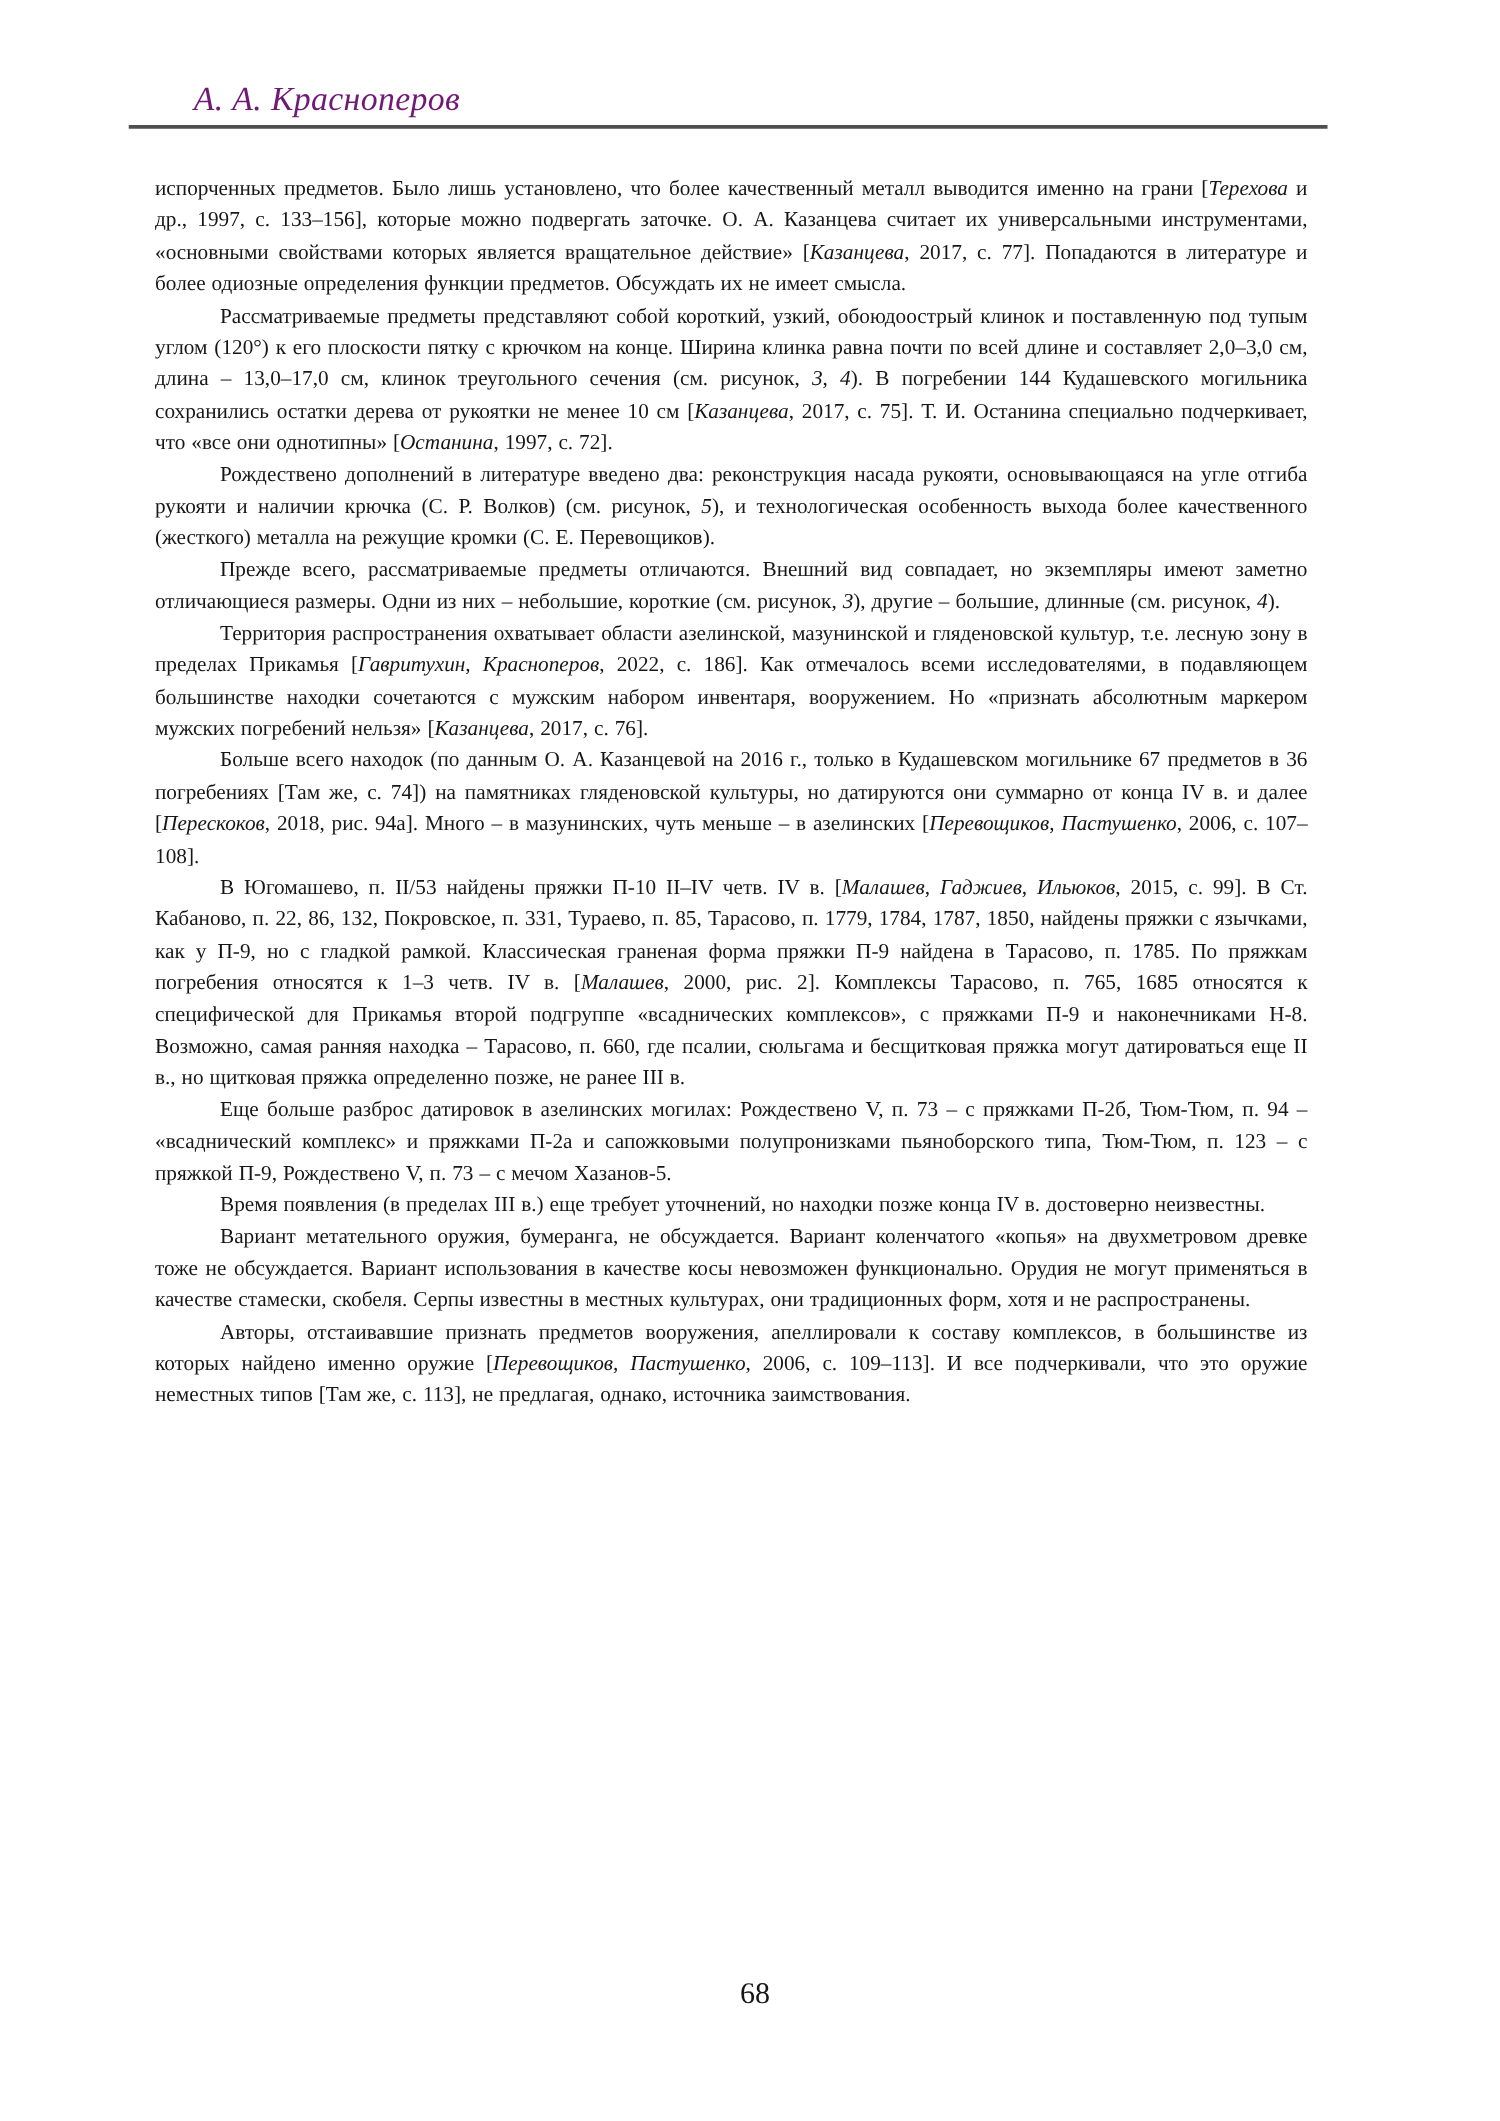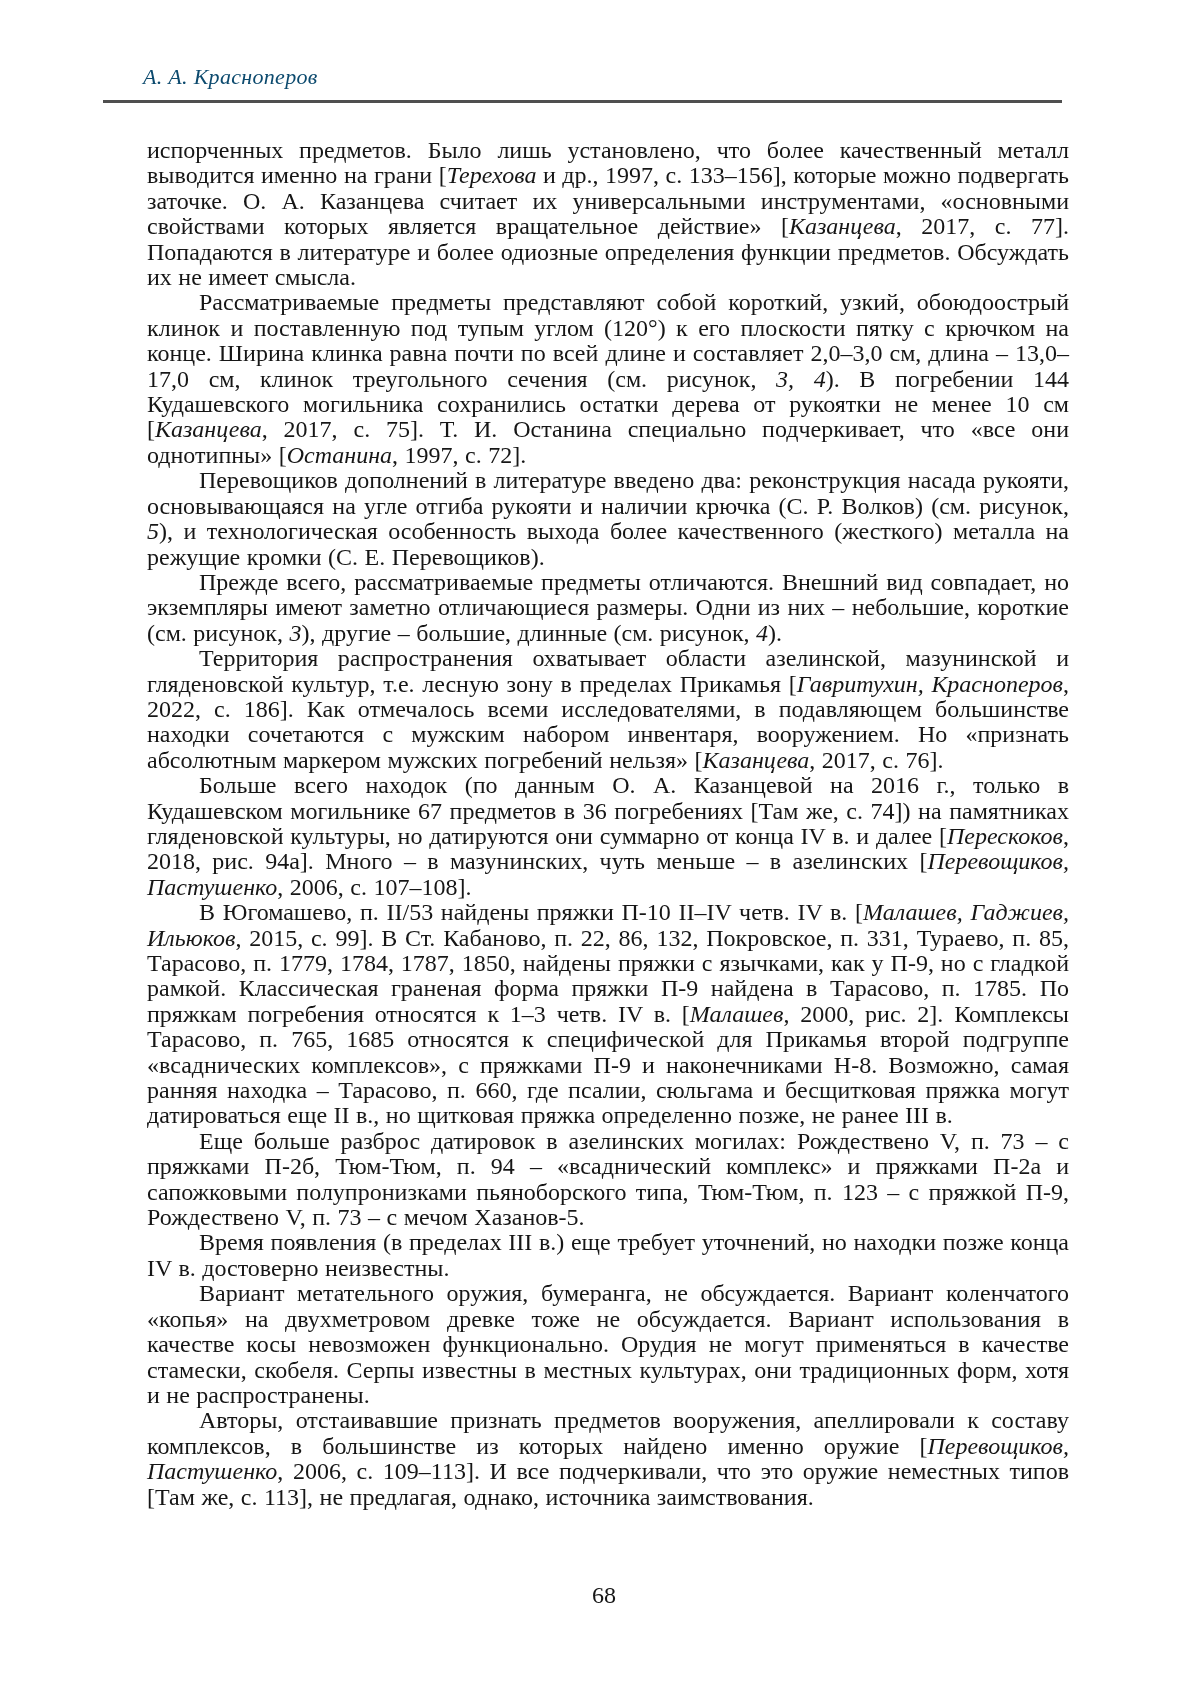--- a/index.html
+++ b/index.html
@@ -12,42 +12,42 @@
     width: 1200px;
     height: 1697px;
     margin: 0 auto;
     background: #ffffff;
     font-family: "Liberation Serif", "DejaVu Serif", serif;
     color: #161616;
     overflow: hidden;
   }
   .running-header {
     position: absolute;
-    left: 143px;
+    left: 155px;
     top: 64px;
     font-style: italic;
-    font-size: 22px;
+    font-size: 27px;
     letter-spacing: 0.3px;
-    color: #0c4a6e;
+    color: #701a75;
     white-space: nowrap;
   }
   .header-rule {
     position: absolute;
     left: 103px;
     top: 100px;
     width: 959px;
     height: 3px;
     background: #4f4f4f;
   }
   .article-body {
     position: absolute;
-    left: 147px;
+    left: 124px;
     top: 138px;
     width: 922px;
-    font-size: 24px;
+    font-size: 17px;
     line-height: 25.4px;
     text-align: justify;
     hyphens: auto;
     -webkit-hyphens: auto;
     word-spacing: 0.5px;
   }
   .article-body p {
     margin: 0;
     padding: 0;
     text-indent: 52px;
@@ -70,21 +70,21 @@
 </style>
 </head>
 <body>
 
 <div class="page">
   <div class="running-header">А. А. Красноперов</div>
   <div class="header-rule"></div>
   <div class="article-body">
       <p class="no-indent"><span>испорченных предметов. Было лишь установлено, что более качественный металл выводится именно на грани [</span><i>Терехова</i><span> и др., 1997, с. 133–156], которые можно подвергать заточке. О. А. Казанцева считает их универсальными инструментами, «основными свойствами которых является вращательное действие» [</span><i>Казанцева</i><span>, 2017, с. 77]. Попадаются в литературе и более одиозные определения функции предметов. Обсуждать их не имеет смысла.</span></p>
       <p><span>Рассматриваемые предметы представляют собой короткий, узкий, обоюдоострый клинок и поставленную под тупым углом (120°) к его плоскости пятку с крючком на конце. Ширина клинка равна почти по всей длине и составляет 2,0–3,0 см, длина – 13,0–17,0 см, клинок треугольного сечения (см. рисунок, </span><i>3, 4</i><span>). В погребении 144 Кудашевского могильника сохранились остатки дерева от рукоятки не менее 10 см [</span><i>Казанцева</i><span>, 2017, с. 75]. Т. И. Останина специально подчеркивает, что «все они однотипны» [</span><i>Останина</i><span>, 1997, с. 72].</span></p>
-      <p><span>Перевощиков дополнений в литературе введено два: реконструкция насада рукояти, основывающаяся на угле отгиба рукояти и наличии крючка (С. Р. Волков) (см. рисунок, </span><i>5</i><span>), и технологическая особенность выхода более качественного (жесткого) металла на режущие кромки (С. Е. Перевощиков).</span></p>
+      <p><span>Рождествено дополнений в литературе введено два: реконструкция насада рукояти, основывающаяся на угле отгиба рукояти и наличии крючка (С. Р. Волков) (см. рисунок, </span><i>5</i><span>), и технологическая особенность выхода более качественного (жесткого) металла на режущие кромки (С. Е. Перевощиков).</span></p>
       <p><span>Прежде всего, рассматриваемые предметы отличаются. Внешний вид совпадает, но экземпляры имеют заметно отличающиеся размеры. Одни из них – небольшие, короткие (см. рисунок, </span><i>3</i><span>), другие – большие, длинные (см. рисунок, </span><i>4</i><span>).</span></p>
       <p><span>Территория распространения охватывает области азелинской, мазунинской и гляденовской культур, т.е. лесную зону в пределах Прикамья [</span><i>Гавритухин, Красноперов</i><span>, 2022, с. 186]. Как отмечалось всеми исследователями, в подавляющем большинстве находки сочетаются с мужским набором инвентаря, вооружением. Но «признать абсолютным маркером мужских погребений нельзя» [</span><i>Казанцева</i><span>, 2017, с. 76].</span></p>
       <p><span>Больше всего находок (по данным О. А. Казанцевой на 2016 г., только в Кудашевском могильнике 67 предметов в 36 погребениях [Там же, с. 74]) на памятниках гляденовской культуры, но датируются они суммарно от конца IV в. и далее [</span><i>Перескоков</i><span>, 2018, рис. 94а]. Много – в мазунинских, чуть меньше – в азелинских [</span><i>Перевощиков, Пастушенко</i><span>, 2006, с. 107–108].</span></p>
       <p><span>В Югомашево, п. II/53 найдены пряжки П-10 II–IV четв. IV в. [</span><i>Малашев, Гаджиев, Ильюков</i><span>, 2015, с. 99]. В Ст. Кабаново, п. 22, 86, 132, Покровское, п. 331, Тураево, п. 85, Тарасово, п. 1779, 1784, 1787, 1850, найдены пряжки с язычками, как у П-9, но с гладкой рамкой. Классическая граненая форма пряжки П-9 найдена в Тарасово, п. 1785. По пряжкам погребения относятся к 1–3 четв. IV в. [</span><i>Малашев</i><span>, 2000, рис. 2]. Комплексы Тарасово, п. 765, 1685 относятся к специфической для Прикамья второй подгруппе «всаднических комплексов», с пряжками П-9 и наконечниками Н-8. Возможно, самая ранняя находка – Тарасово, п. 660, где псалии, сюльгама и бесщитковая пряжка могут датироваться еще II в., но щитковая пряжка определенно позже, не ранее III в.</span></p>
       <p><span>Еще больше разброс датировок в азелинских могилах: Рождествено V, п. 73 – с пряжками П-2б, Тюм-Тюм, п. 94 – «всаднический комплекс» и пряжками П-2а и сапожковыми полупронизками пьяноборского типа, Тюм-Тюм, п. 123 – с пряжкой П-9, Рождествено V, п. 73 – с мечом Хазанов-5.</span></p>
       <p><span>Время появления (в пределах III в.) еще требует уточнений, но находки позже конца IV в. достоверно неизвестны.</span></p>
       <p><span>Вариант метательного оружия, бумеранга, не обсуждается. Вариант коленчатого «копья» на двухметровом древке тоже не обсуждается. Вариант использования в качестве косы невозможен функционально. Орудия не могут применяться в качестве стамески, скобеля. Серпы известны в местных культурах, они традиционных форм, хотя и не распространены.</span></p>
       <p><span>Авторы, отстаивавшие признать предметов вооружения, апеллировали к составу комплексов, в большинстве из которых найдено именно оружие [</span><i>Перевощиков, Пастушенко</i><span>, 2006, с. 109–113]. И все подчеркивали, что это оружие неместных типов [Там же, с. 113], не предлагая, однако, источника заимствования.</span></p>
     </div>
   <div class="page-number">68</div>

